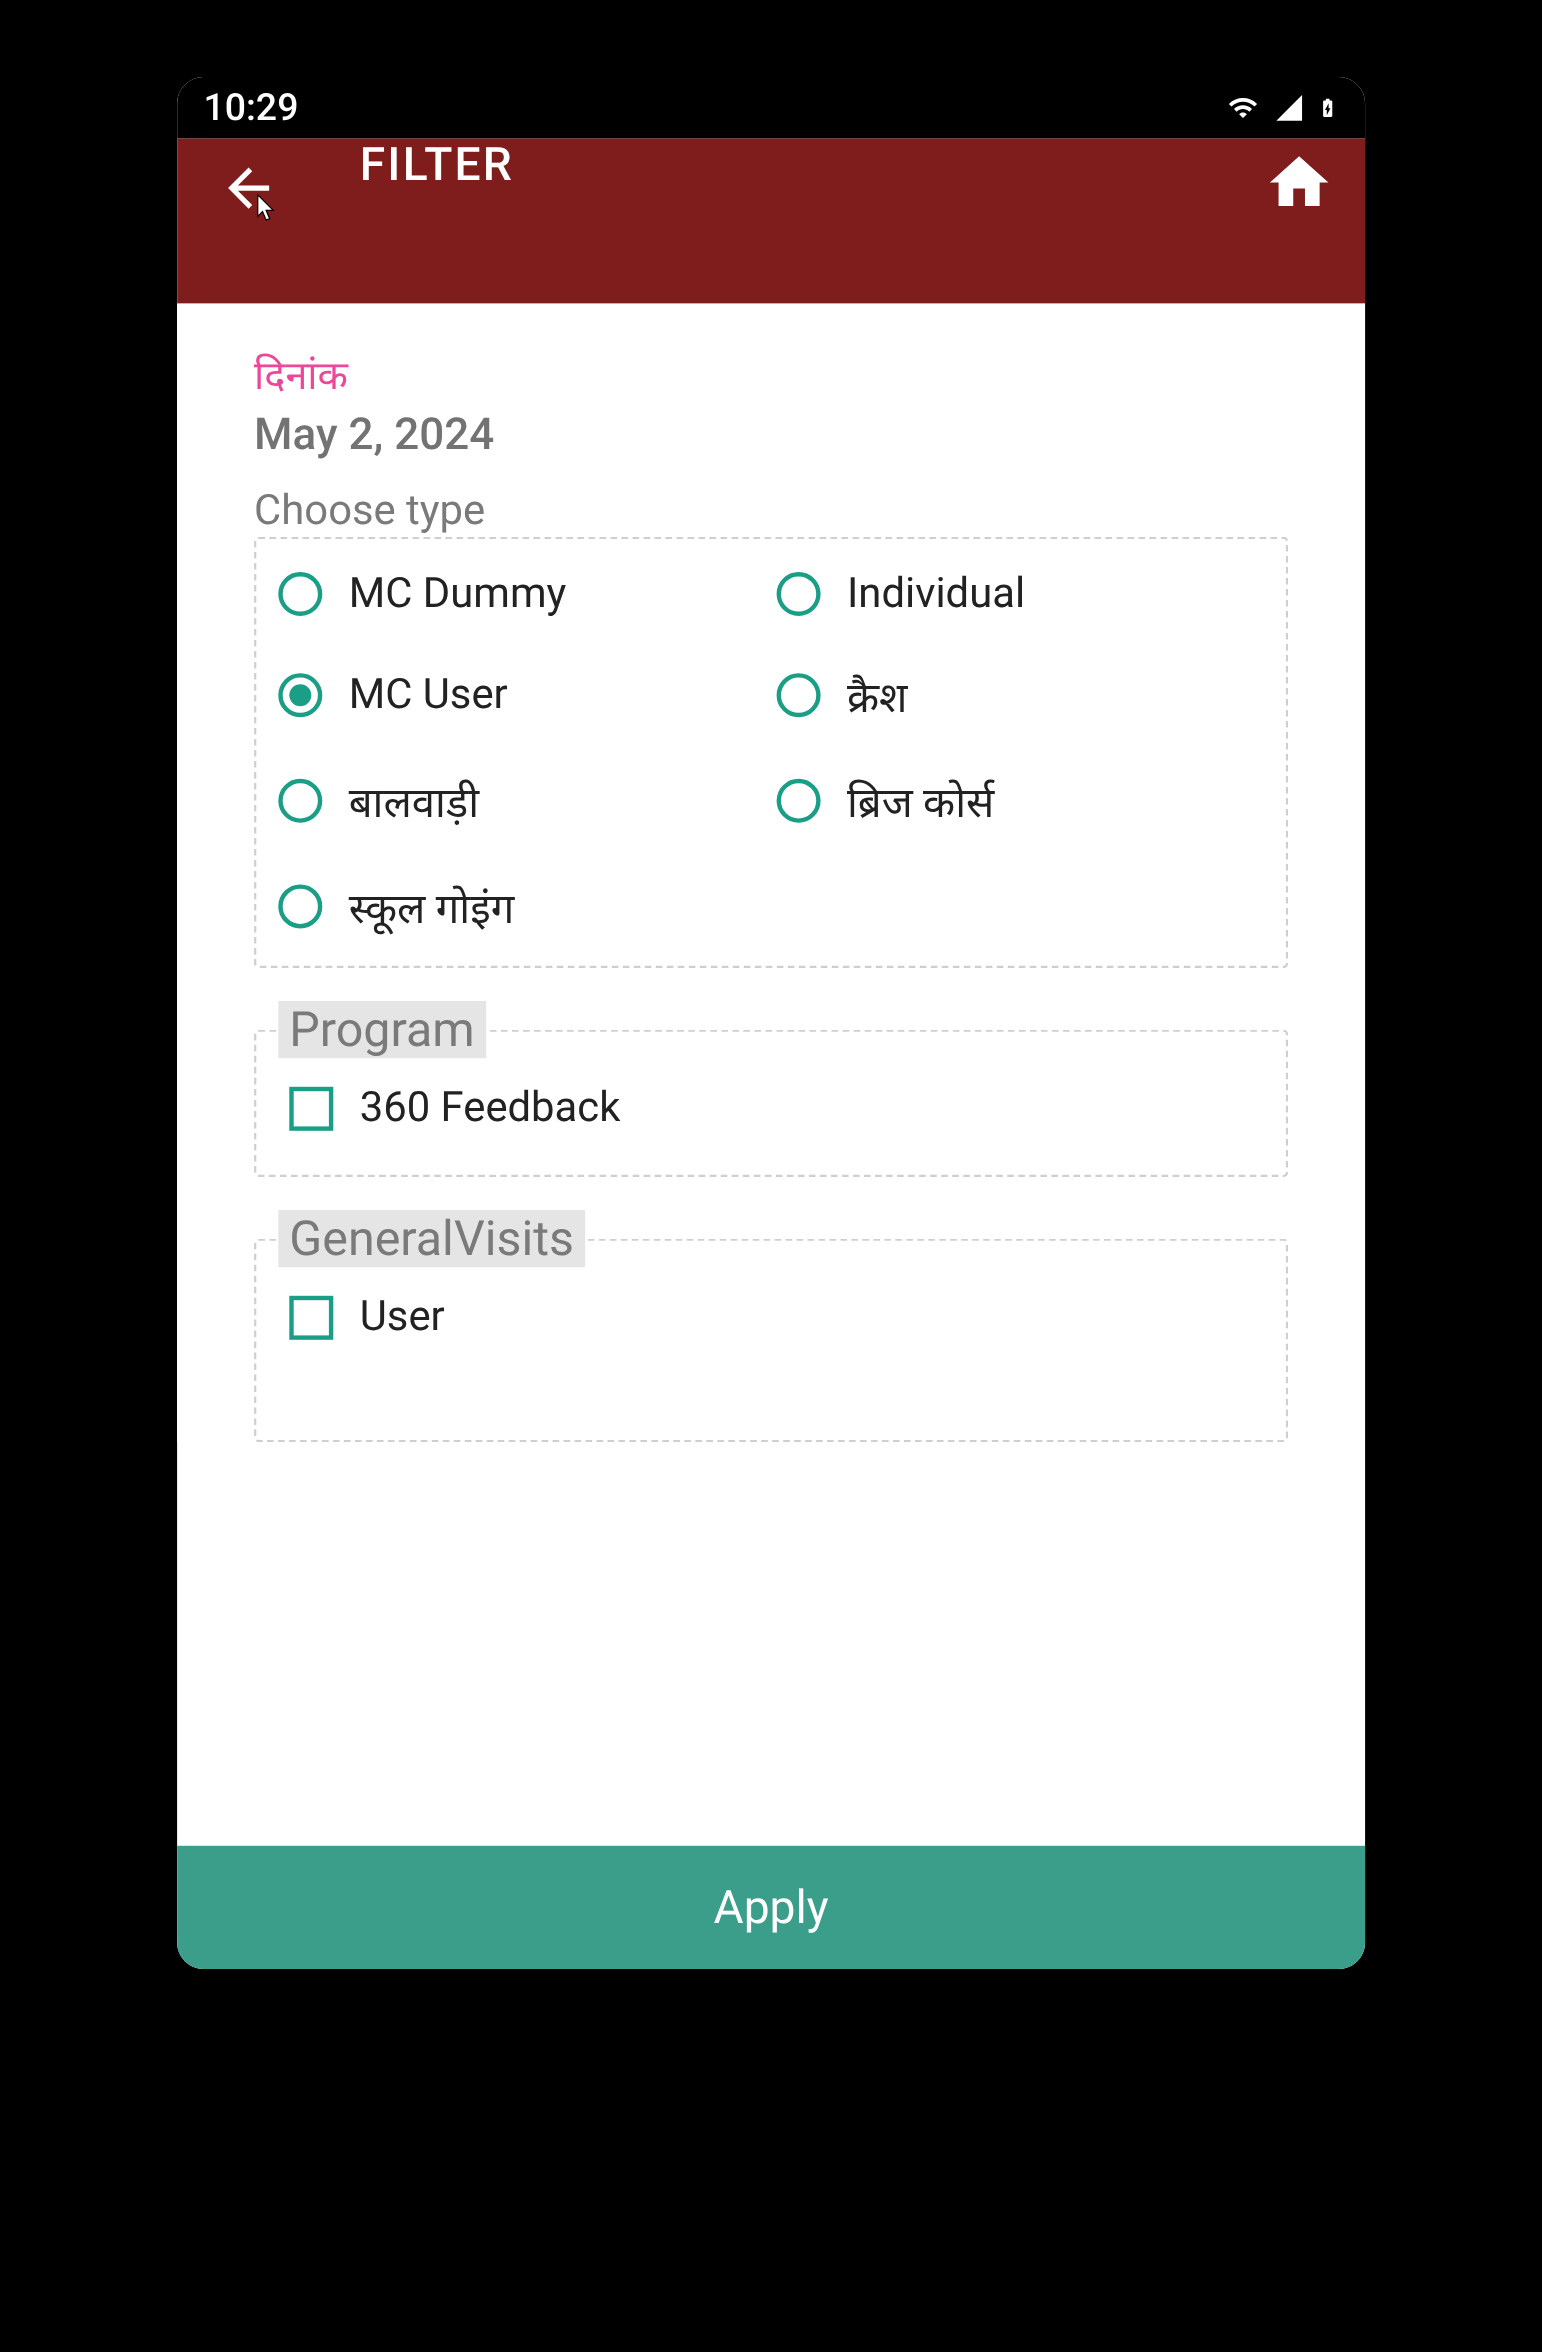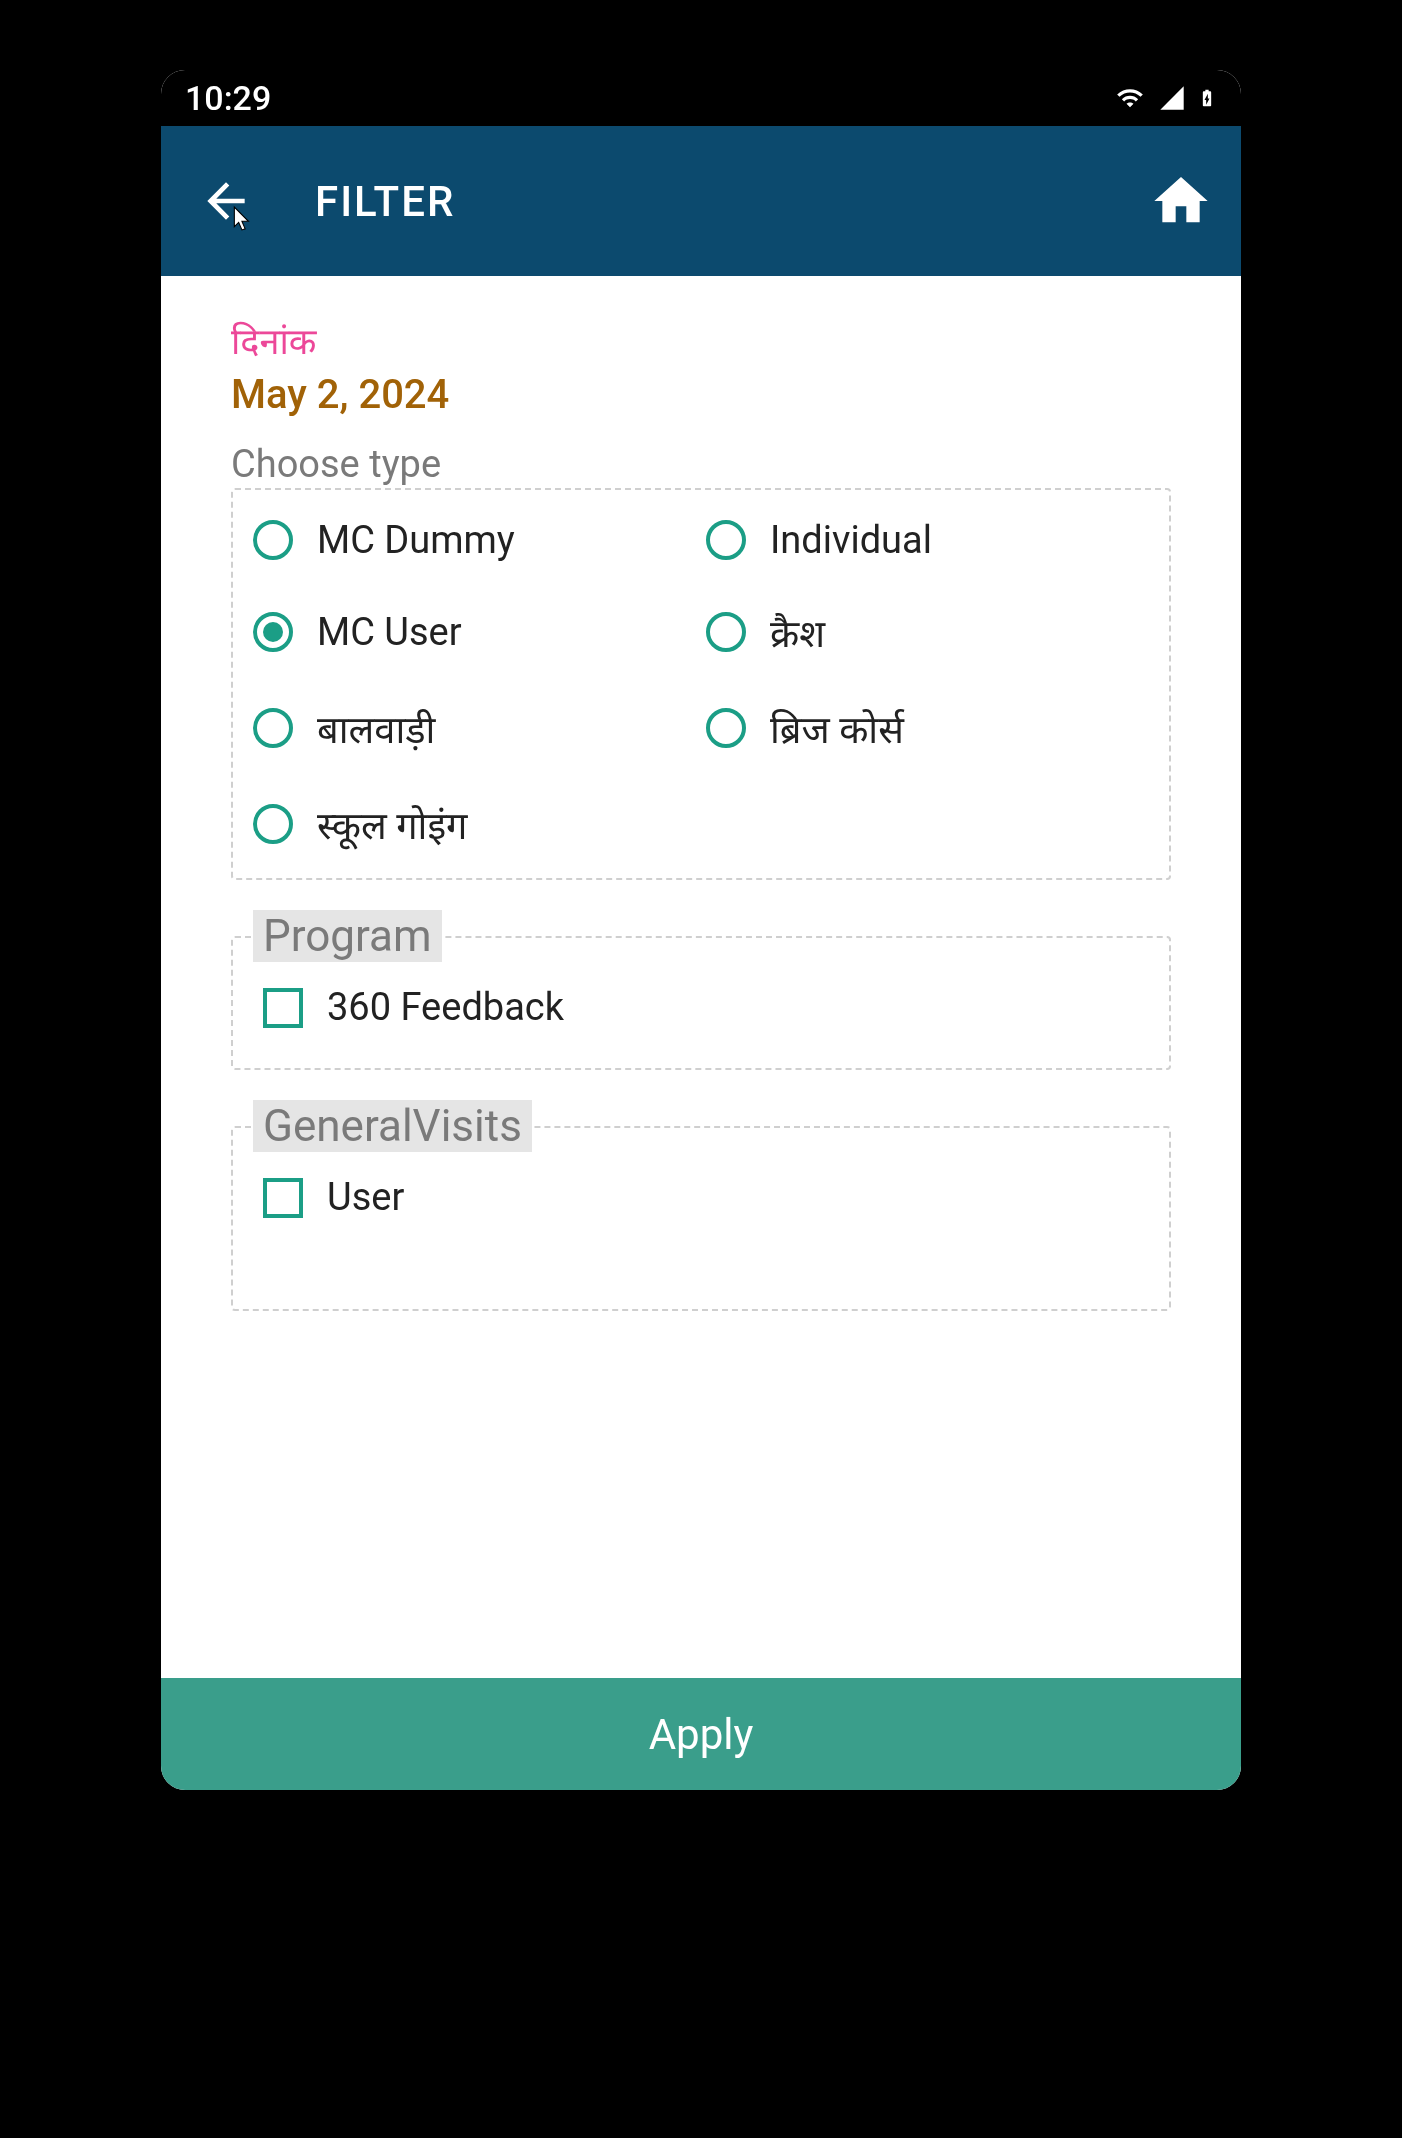--- a/index.html
+++ b/index.html
@@ -37,26 +37,25 @@
     padding: 0 24px;
     font-size: 34px;
     font-weight: 500;
   }
   .statusbar .right { display: flex; align-items: center; gap: 10px; }
   .statusbar svg { fill: #fff; }
 
   
   .appbar {
     height: 150px;
-    background: #0c4a6e;
+    background: #7f1d1d;
     color: #fff;
     display: flex;
-    align-items: center;
     padding: 0 20px;
-    gap: 44px;
+    gap: 56px;
   }
   .appbar .back {
     width: 90px; height: 90px;
     display: flex; align-items: center; justify-content: center;
     border-radius: 50%;
   }
   .appbar .title {
     flex: 1;
     font-size: 42px;
     letter-spacing: 2px;
@@ -72,21 +71,21 @@
   .content {
     background: #fff;
     padding: 40px 70px 0 70px;
   }
   .label-muted {
     color: #ec4899;
     font-size: 36px;
     margin-bottom: 6px;
   }
   .date-value {
-    color: #a16207;
+    color: #737373;
     font-size: 40px;
     font-weight: 500;
     margin-bottom: 24px;
   }
   .section-label {
     color: #7a7a7a;
     font-size: 38px;
     margin-bottom: 2px;
   }
   .fieldset {

